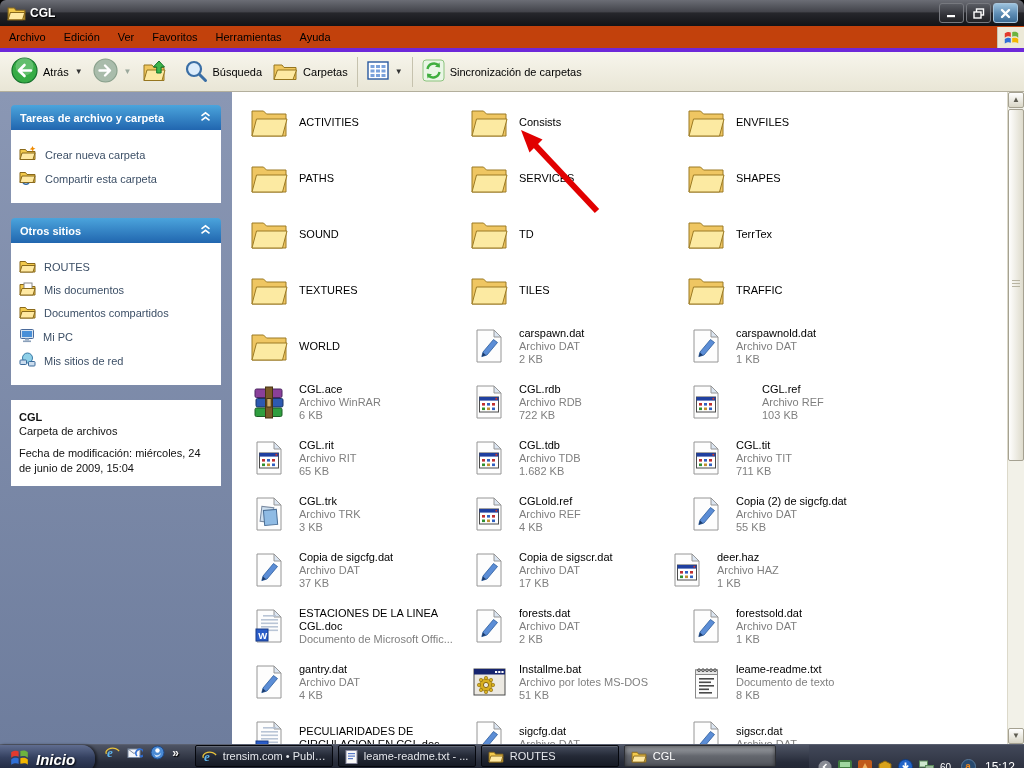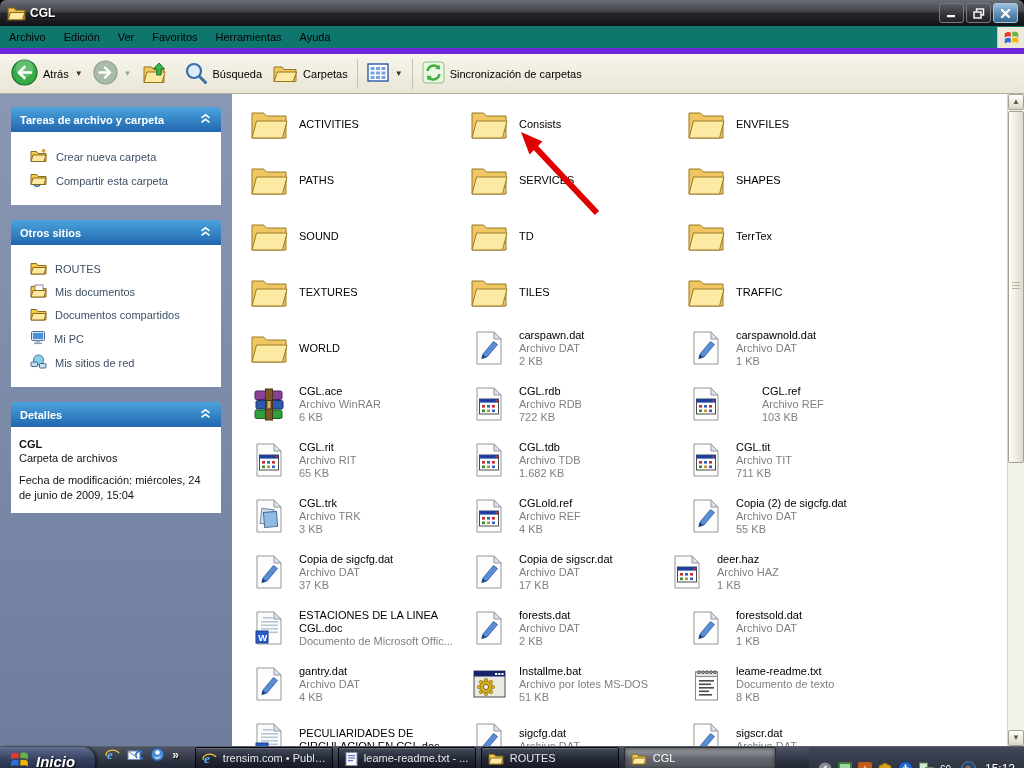--- a/index.html
+++ b/index.html
@@ -6,37 +6,37 @@
   body{width:1024px;height:768px;overflow:hidden;background:#000;font-family:"Liberation Sans",sans-serif;-webkit-font-smoothing:antialiased}
   .screen{position:relative;width:1024px;height:768px}
 
   
   .titlebar{height:26px;background:linear-gradient(#6b6d75,#43444b 45%,#26272c 50%,#121317);border-radius:6px 6px 0 0;display:flex;align-items:center;padding:0 4px;box-sizing:border-box}
   .tb-icon{width:20px;height:18px;margin:0 3px;display:flex;align-items:center}
   .tb-title{color:#fff;font-weight:bold;font-size:12px;text-shadow:1px 1px 1px #000}
   .winbtns{margin-left:auto;display:flex;gap:2px;padding-right:2px}
   .wbtn{width:25px;height:20px;border-radius:3px;display:flex;align-items:center;justify-content:center;box-sizing:border-box;border:1px solid #77797f;background:linear-gradient(#5a5c63,#323339 60%,#222327);cursor:default}
   .wbtn.close{background:linear-gradient(#9cc2de,#5d8cb4 55%,#3c6b94);border-color:#a8c6dd}
-  .menubar{height:22px;background:#0f766e;border-bottom:6px solid #6d28d9;display:flex;align-items:center;font-size:11px;color:#000}
+  .menubar{height:22px;background:#c2410c;border-bottom:4px solid #6d28d9;display:flex;align-items:center;font-size:11px;color:#000}
   .menu-item{padding:3px 9px;cursor:default}
   .winlogo{margin-left:auto;width:26px;height:21px;display:flex;align-items:center;justify-content:center;border-left:1px solid #c9c5b2;background:#ece9d8}
 
   
   .toolbar{height:40px;background:linear-gradient(#f7f5ec,#e9e6d6);border-bottom:1px solid #b3af9d;display:flex;align-items:center;padding:0 6px;font-size:11px;color:#000;box-sizing:border-box}
   .tbtn{display:flex;align-items:center;gap:5px;padding:3px 5px;border-radius:3px;cursor:default;white-space:nowrap}
   .caret{font-size:8px;color:#333;margin-left:1px}
   .tsep{width:1px;height:30px;background:#c6c2ae;margin:0 4px}
 
   
   .mainarea{display:flex;height:652px;background:#fff}
   .sidebar{width:232px;flex:0 0 232px;background:linear-gradient(#8a97b4,#6e7d9d);padding:13px 11px;box-sizing:border-box;overflow:hidden}
   .panel{margin-bottom:15px}
   .panel-h{height:25px;display:flex;align-items:center;justify-content:space-between;padding:0 9px;background:linear-gradient(#4ba4dc,#2166af);border-radius:4px 4px 0 0;color:#fff;font-weight:bold;font-size:11px;cursor:default}
   .panel-b{background:#fff;padding:9px 8px;font-size:11px}
-  .p-item{display:flex;align-items:center;gap:8px;margin:7px 11px;color:#3c4f66;cursor:default}
+  .p-item{display:flex;align-items:center;gap:8px;margin:7px 0;color:#3c4f66;cursor:default}
   .d-name{font-weight:bold;color:#111;margin:2px 0 2px}
   .d-type{color:#111;margin-bottom:9px}
   .d-mod{color:#111;line-height:1.4}
 
   .content{position:relative;flex:1;background:#fff;overflow:hidden}
   .tile{position:absolute;display:flex;align-items:center;gap:11px;width:208px;height:52px;cursor:default}
   .ticon{width:38px;flex:0 0 38px;display:flex;justify-content:center;align-items:center}
   .tlines{min-width:0}
   .tname{font-size:11px;color:#000;line-height:13px;max-width:158px}
   .tmeta{font-size:11px;color:#7f7f7f;line-height:13px;white-space:nowrap}
@@ -256,26 +256,20 @@
                 <span><svg width="17" height="15" viewBox="0 0 17 15">
                     <circle cx="8.5" cy="6" r="5" fill="#8fd0e8" stroke="#3a7aa6"></circle>
                     <rect x="1" y="8" width="6.5" height="4.5" rx="0.8" fill="#cde" stroke="#3a6a9a"></rect>
                     <rect x="9.5" y="9.5" width="6.5" height="4.5" rx="0.8" fill="#cde" stroke="#3a6a9a"></rect>
                   </svg></span>
                 <span class="lbl">Mis sitios de red</span>
               </div>
             </div>
           </div>
           <div class="panel">
-            <div class="panel-h">
-              <span>Detalles</span>
-              <span><svg width="13" height="11">
-                  <path d="M2.5 4.8 L6.5 1.8 l4 3 M2.5 9.3 L6.5 6.3 l4 3" stroke="#fff" stroke-width="1.6" fill="none"></path>
-                </svg></span>
-            </div>
             <div class="panel-b">
               <div class="d-name">CGL</div>
               <div class="d-type">Carpeta de archivos</div>
               <div class="d-mod">Fecha de modificación: miércoles, 24 de junio de 2009, 15:04</div>
             </div>
           </div>
         </div>
       <div class="content">
         <div id="tiles">
             <div class="tile tile-folder" style="left: 18px; top: 4px;">

